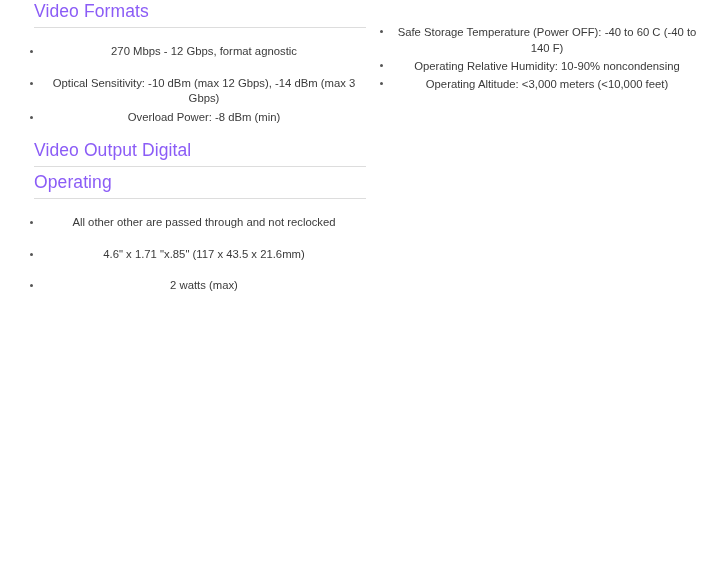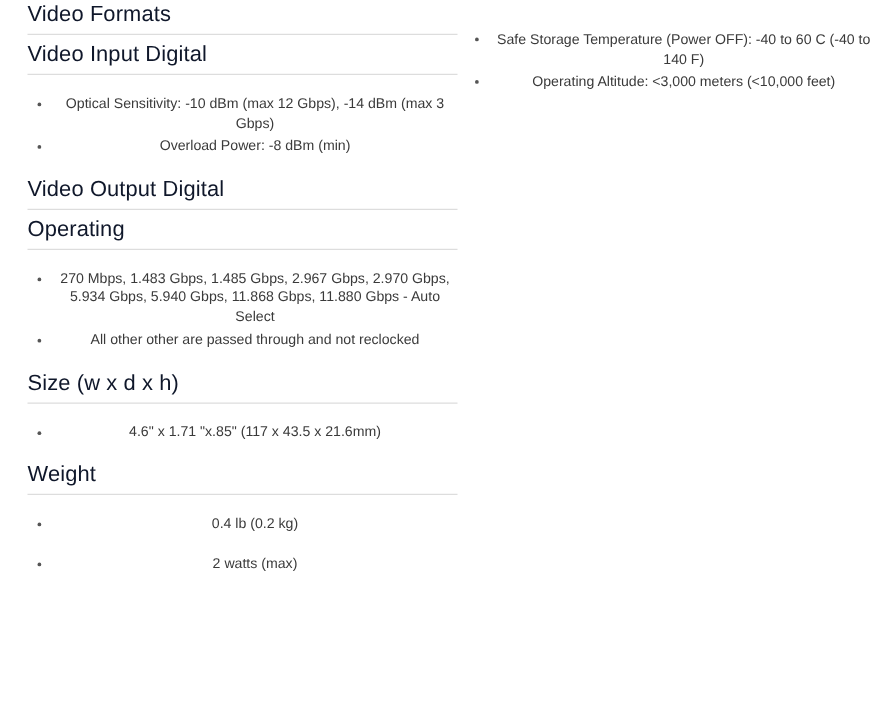--- a/index.html
+++ b/index.html
@@ -34,22 +34,22 @@
     padding-top: 8px;
   }
   .section {
     margin: 0;
   }
   h2.sec-title {
     font-family: "Liberation Sans", sans-serif;
     font-weight: 400;
     font-size: 17.5px;
     line-height: 22px;
-    color: #0f172a;
-    margin: 0 0 4px 0;
+    color: #8b5cf6;
+    margin: 0 0 4px 12px;
     padding: 0 0 5px 0;
     border-bottom: 1px solid #dddddd;
     letter-spacing: 0.1px;
   }
   ul.sec-list {
     list-style: none;
     margin: 16px 0 14px 0;
     padding: 0;
     text-align: center;
   }
@@ -79,67 +79,62 @@
 </style>
 </head>
 <body>
 
 <div class="page">
 
   <div class="col col-left">
 
     <div class="section">
       <h2 class="sec-title">Video Formats</h2>
+      <ul class="sec-list">
+        <li>270 Mbps - 12 Gbps, format agnostic</li>
+      </ul>
     </div>
 
     <div class="section">
-      <h2 class="sec-title">Video Input Digital</h2>
       <ul class="sec-list">
         <li>Optical Sensitivity: -10 dBm (max 12 Gbps), -14 dBm (max 3 Gbps)</li>
         <li>Overload Power: -8 dBm (min)</li>
       </ul>
     </div>
 
     <div class="section">
       <h2 class="sec-title">Video Output Digital</h2>
     </div>
 
     <div class="section">
       <h2 class="sec-title">Operating</h2>
       <ul class="sec-list">
-        <li>270 Mbps, 1.483 Gbps, 1.485 Gbps, 2.967 Gbps, 2.970 Gbps, 5.934 Gbps, 5.940 Gbps, 11.868 Gbps, 11.880 Gbps - Auto Select</li>
         <li>All other other are passed through and not reclocked</li>
       </ul>
     </div>
 
     <div class="section">
-      <h2 class="sec-title">Size (w x d x h)</h2>
       <ul class="sec-list">
         <li>4.6" x 1.71 "x.85" (117 x 43.5 x 21.6mm)</li>
       </ul>
     </div>
 
-    <div class="section">
-      <h2 class="sec-title">Weight</h2>
-      <ul class="sec-list">
-        <li>0.4 lb (0.2 kg)</li>
-      </ul>
-    </div>
 
     <div class="section">
       <ul class="sec-list">
         <li>2 watts (max)</li>
 
       </ul>
     </div>
 
   </div>
 
   <div class="col col-right">
     <div class="section">
       <ul class="sec-list">
         <li>Safe Storage Temperature (Power OFF): -40 to 60 C (-40 to 140 F)</li>
+        <li>Operating Relative Humidity: 10-90% noncondensing</li>
         <li>Operating Altitude: &lt;3,000 meters (&lt;10,000 feet)</li>
       </ul>
     </div>
   </div>
 
 </div>
 
 </body></html>

